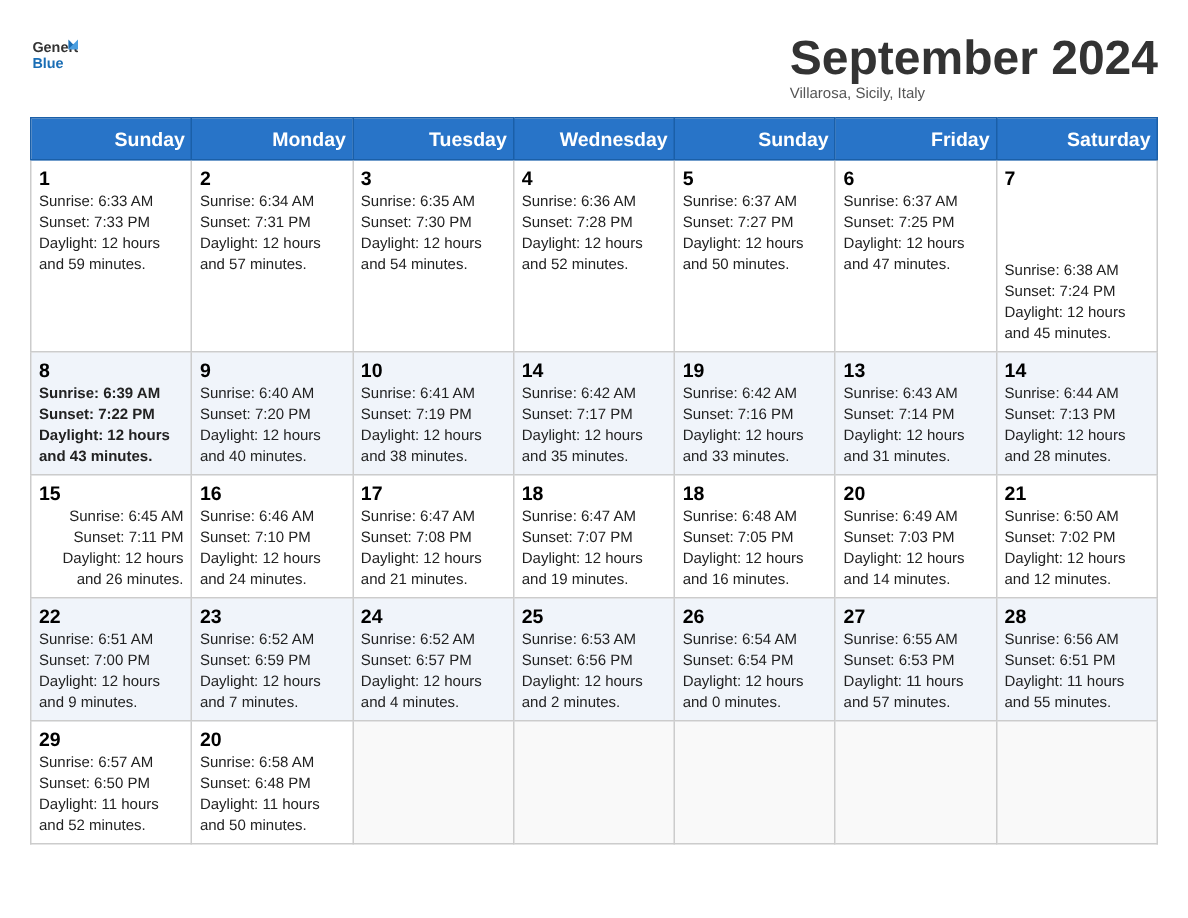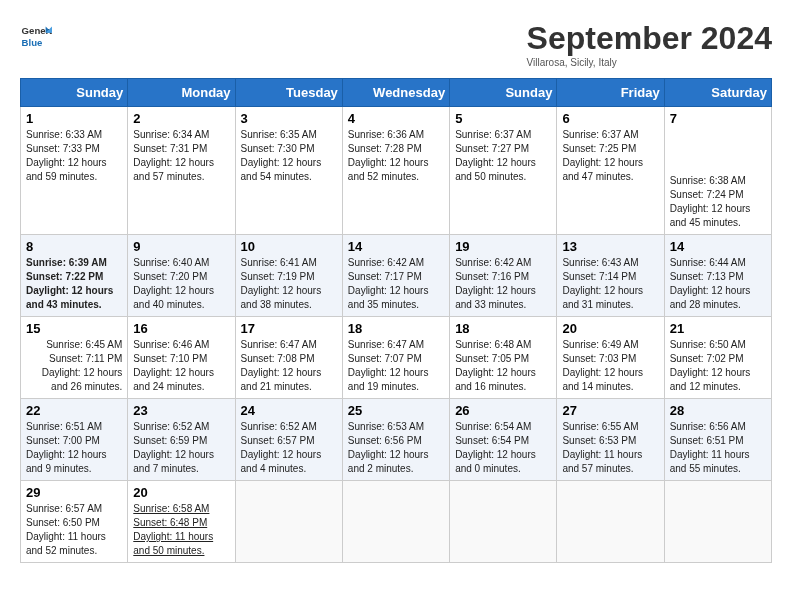--- a/index.html
+++ b/index.html
@@ -321,21 +321,21 @@
       <tr class="row-odd">
         <td>
           <span class="day-num">29</span>
           <div class="day-info" style="white-space: pre-line;">Sunrise: 6:57 AM
 Sunset: 6:50 PM
 Daylight: 11 hours
 and 52 minutes.</div>
         </td>
         <td>
           <span class="day-num">20</span>
-          <div class="day-info" style="white-space: pre-line; text-decoration: underline;">Sunrise: 6:58 AM
+          <div class="day-info" style="white-space: pre-line;">Sunrise: 6:58 AM
 Sunset: 6:48 PM
 Daylight: 11 hours
 and 50 minutes.</div>
         </td>
         <td class="empty-cell"></td>
         <td class="empty-cell"></td>
         <td class="empty-cell"></td>
         <td class="empty-cell"></td>
         <td class="empty-cell"></td>
       </tr>

